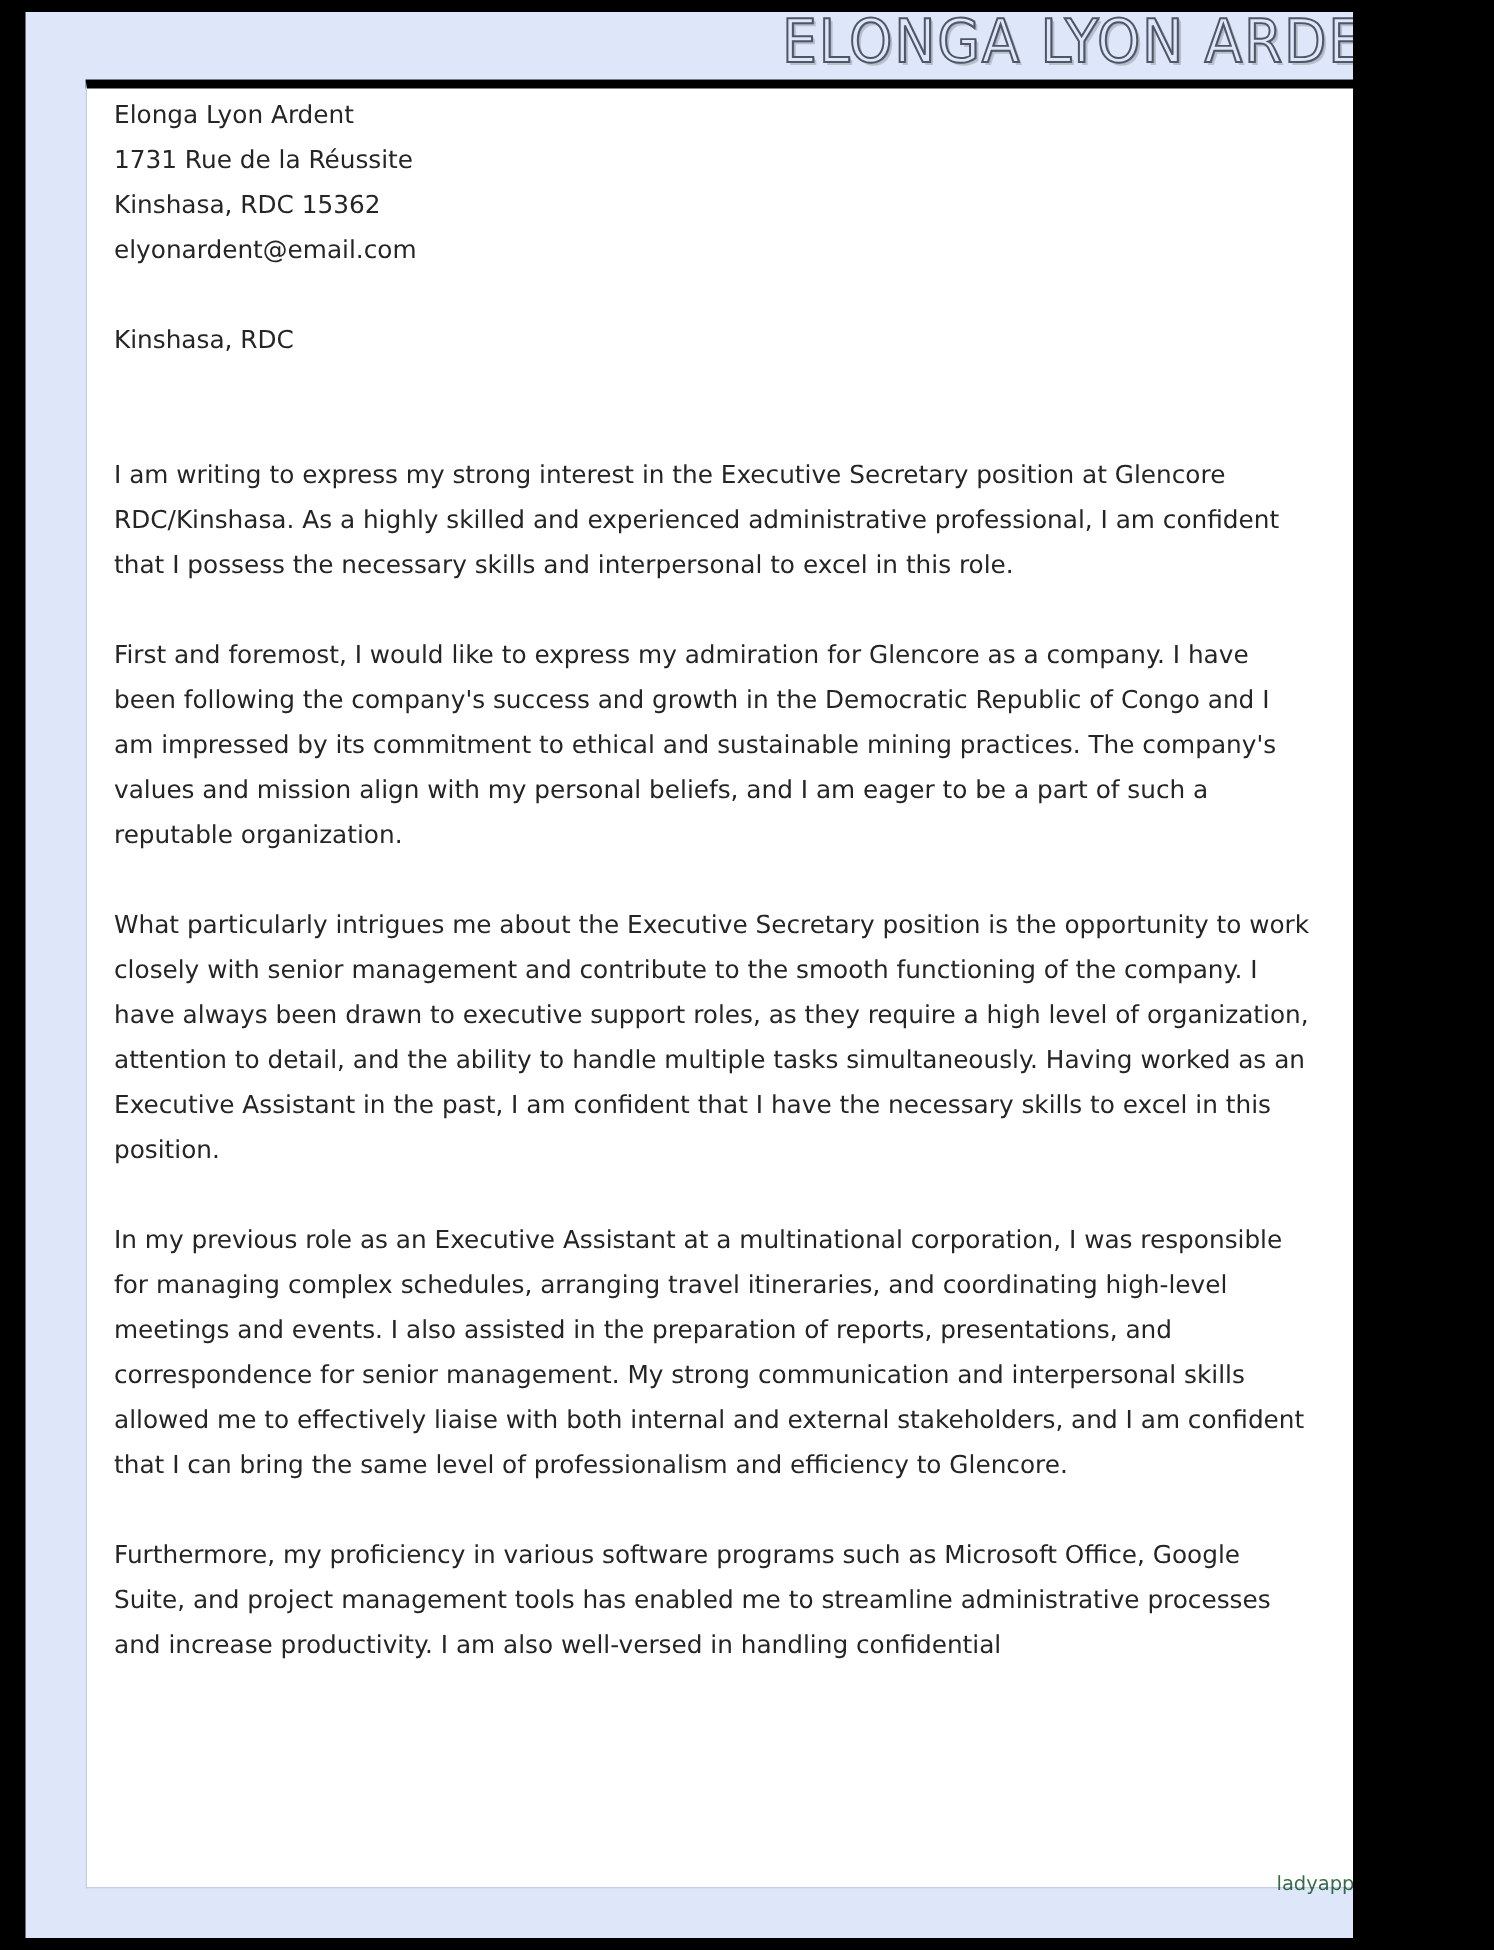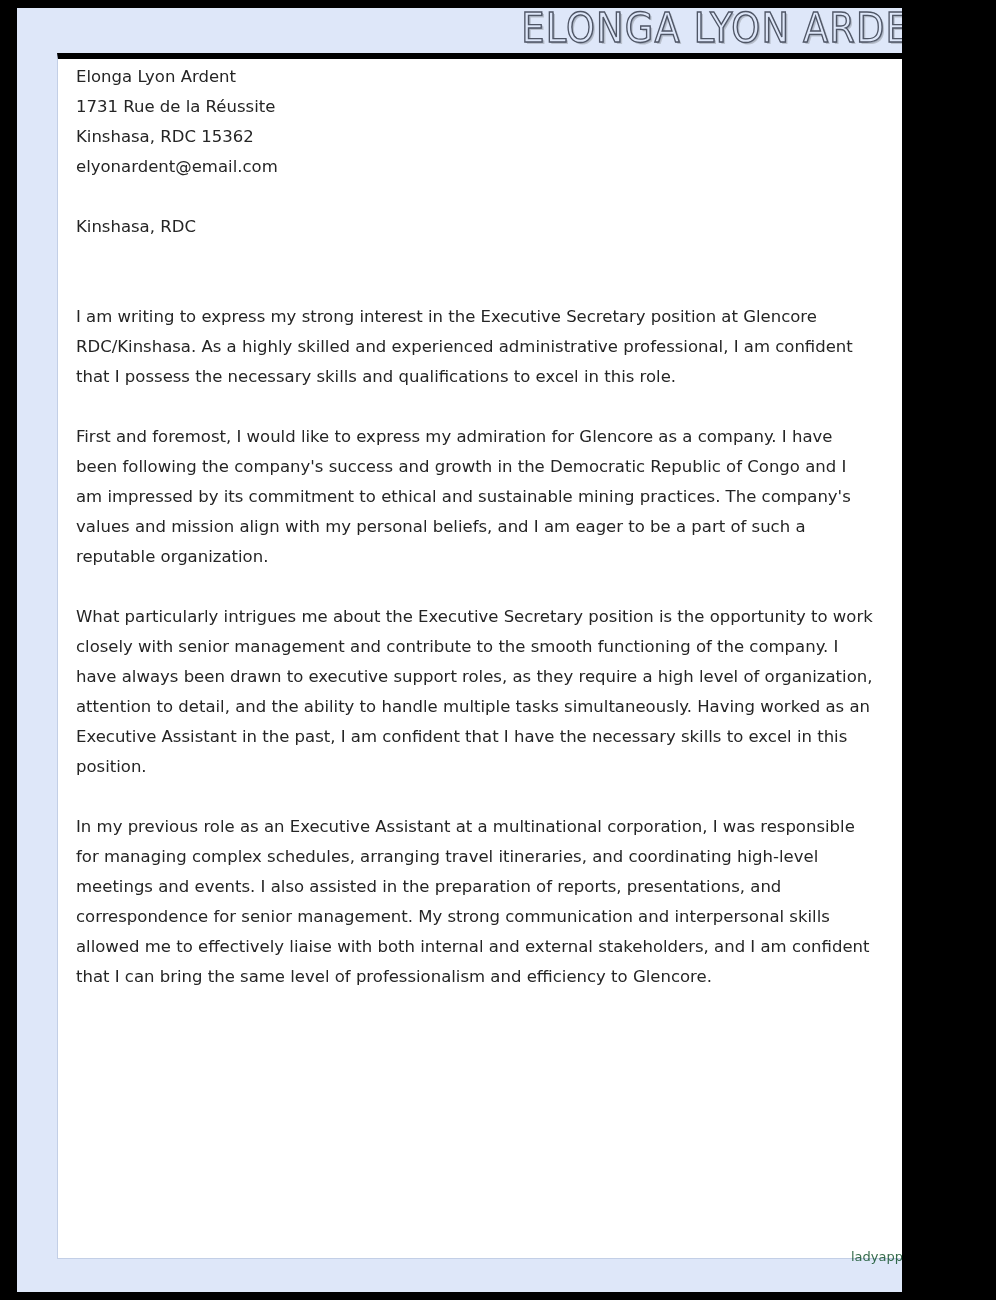--- a/index.html
+++ b/index.html
@@ -122,30 +122,31 @@
 
     <div class="spacer"></div>
 
     <div class="line">Kinshasa, RDC</div>
 
     <div class="spacer"></div>
 
 
     <div class="spacer"></div>
 
-    <p class="para">I am writing to express my strong interest in the Executive Secretary position at Glencore RDC/Kinshasa. As a highly skilled and experienced administrative professional, I am confident that I possess the necessary skills and qualifications to excel in this role.</p>
+    <p class="para">I am writing to express my strong interest in the Executive Secretary position at Glencore RDC/Kinshasa. As a highly skilled and experienced administrative professional, I am confident that I possess the necessary skills and interpersonal to excel in this role.</p>
     <div class="spacer"></div>
 
     <p class="para">First and foremost, I would like to express my admiration for Glencore as a company. I have been following the company's success and growth in the Democratic Republic of Congo and I am impressed by its commitment to ethical and sustainable mining practices. The company's values and mission align with my personal beliefs, and I am eager to be a part of such a reputable organization.</p>
     <div class="spacer"></div>
 
     <p class="para">What particularly intrigues me about the Executive Secretary position is the opportunity to work closely with senior management and contribute to the smooth functioning of the company. I have always been drawn to executive support roles, as they require a high level of organization, attention to detail, and the ability to handle multiple tasks simultaneously. Having worked as an Executive Assistant in the past, I am confident that I have the necessary skills to excel in this position.</p>
     <div class="spacer"></div>
 
     <p class="para">In my previous role as an Executive Assistant at a multinational corporation, I was responsible for managing complex schedules, arranging travel itineraries, and coordinating high-level meetings and events. I also assisted in the preparation of reports, presentations, and correspondence for senior management. My strong communication and interpersonal skills allowed me to effectively liaise with both internal and external stakeholders, and I am confident that I can bring the same level of professionalism and efficiency to Glencore.</p>
     <div class="spacer"></div>
 
+    <p class="para">Furthermore, my proficiency in various software programs such as Microsoft Office, Google Suite, and project management tools has enabled me to streamline administrative processes and increase productivity. I am also well-versed in handling confidential</p>
 
   </div>
 
   <div class="watermark">ladyapply.com</div>
 
 </div>
 
 </body></html>

